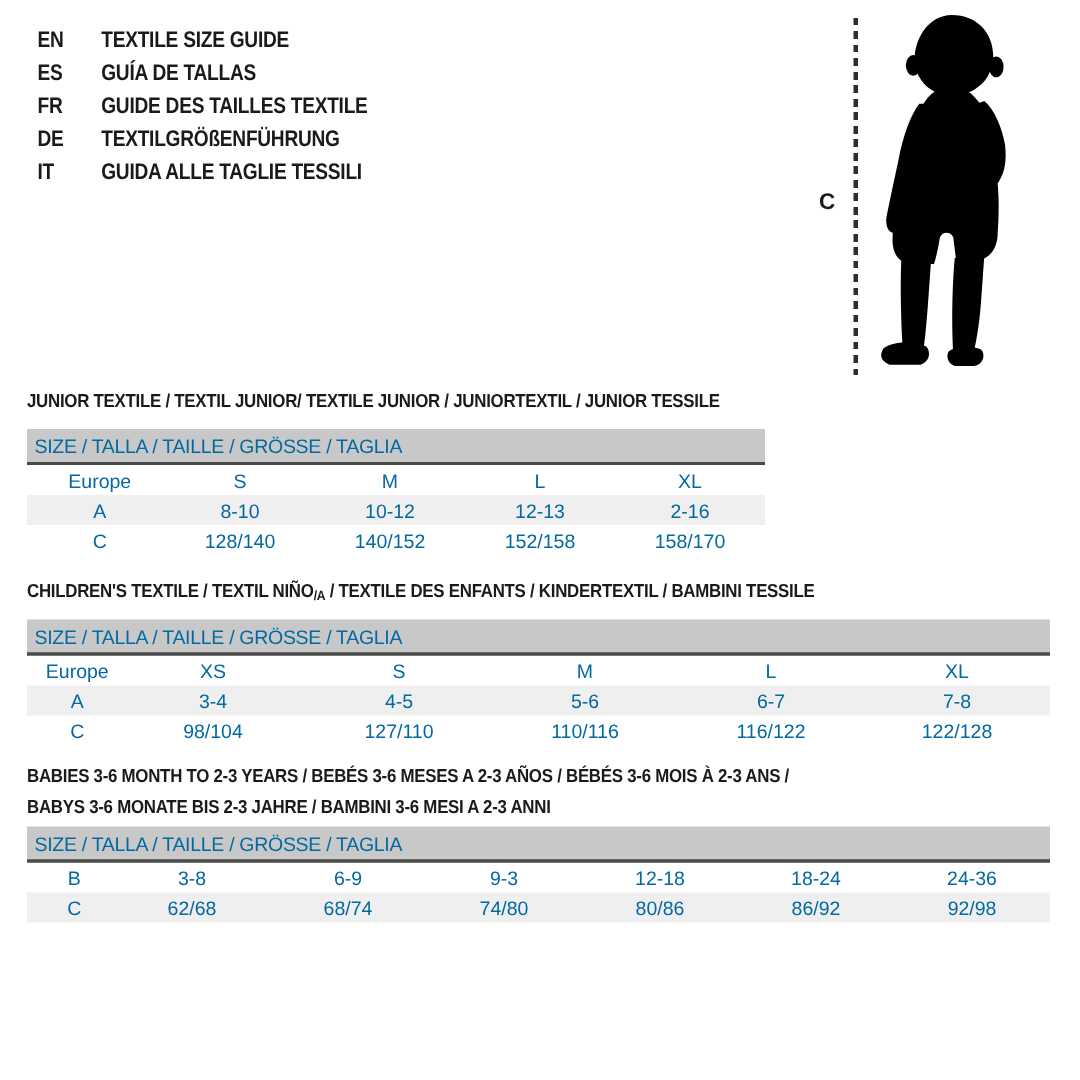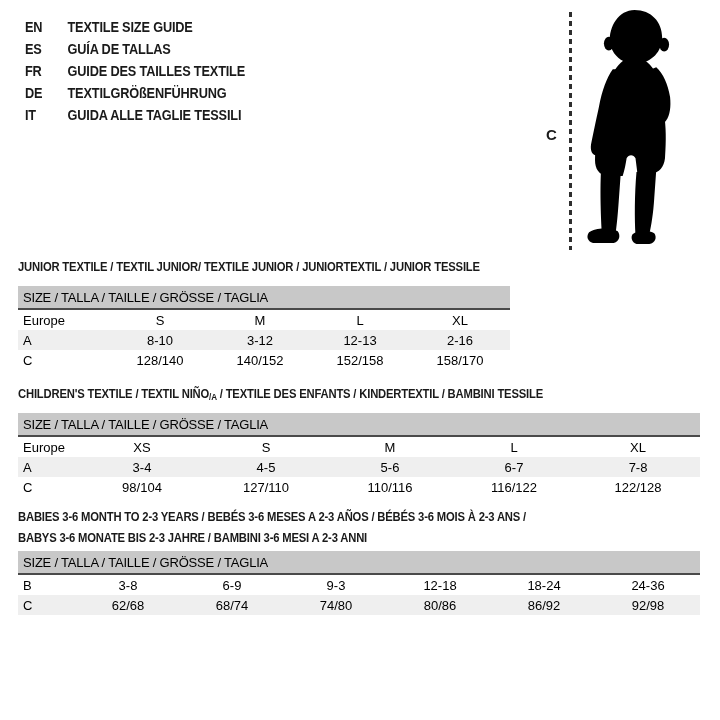--- a/index.html
+++ b/index.html
@@ -26,29 +26,29 @@
     position:absolute;left:18px;font-size:12.5px;font-weight:700;line-height:21px;
     white-space:nowrap;letter-spacing:-0.2px;transform:scaleX(0.9);transform-origin:0 50%;
   }
   .sec-title .sub{font-size:9px;vertical-align:-2px;}
   .t1-title{top:257px;}
   .t2-title{top:384px;}
   .t3-title{top:507px;}
   
   .size-table{
     position:absolute;left:18px;border-collapse:collapse;table-layout:fixed;
-    font-size:13px;color:#000000;
+    font-size:13px;color:#0369a1;
   }
   .size-table th{
     background:#c8c8c8;border-bottom:2px solid #4a4a4a;text-align:left;
     font-weight:400;font-size:13px;padding:4px 0 3px 5px;white-space:nowrap;
     letter-spacing:-0.2px;
   }
   .size-table td{text-align:center;padding:2.5px 0;font-weight:400;white-space:nowrap;}
-  .size-table td.lbl{text-align:left;padding-left:5px;}
+  .size-table td.lbl{text-align:center;padding-left:5px;}
   .size-table tbody tr:nth-child(2n){background:#efefef;}
   .t1{top:286px;width:492px;}
   .t2{top:413px;width:682px;}
   .t3{top:551px;width:682px;}
   
   .notes{position:absolute;left:18px;top:644px;}
   .note-line{
     font-size:12.5px;font-weight:700;line-height:22px;white-space:nowrap;
     letter-spacing:-0.2px;transform:scaleX(0.9);transform-origin:0 0;
   }
@@ -112,21 +112,21 @@
       <tr>
         <td class="lbl">Europe</td>
         <td>S</td>
         <td>M</td>
         <td>L</td>
         <td>XL</td>
       </tr>
       <tr>
         <td class="lbl">A</td>
         <td>8-10</td>
-        <td>3-12</td>
+        <td>10-12</td>
         <td>12-13</td>
         <td>2-16</td>
       </tr>
       <tr>
         <td class="lbl">C</td>
         <td>128/140</td>
         <td>140/152</td>
         <td>152/158</td>
         <td>158/170</td>
       </tr>

